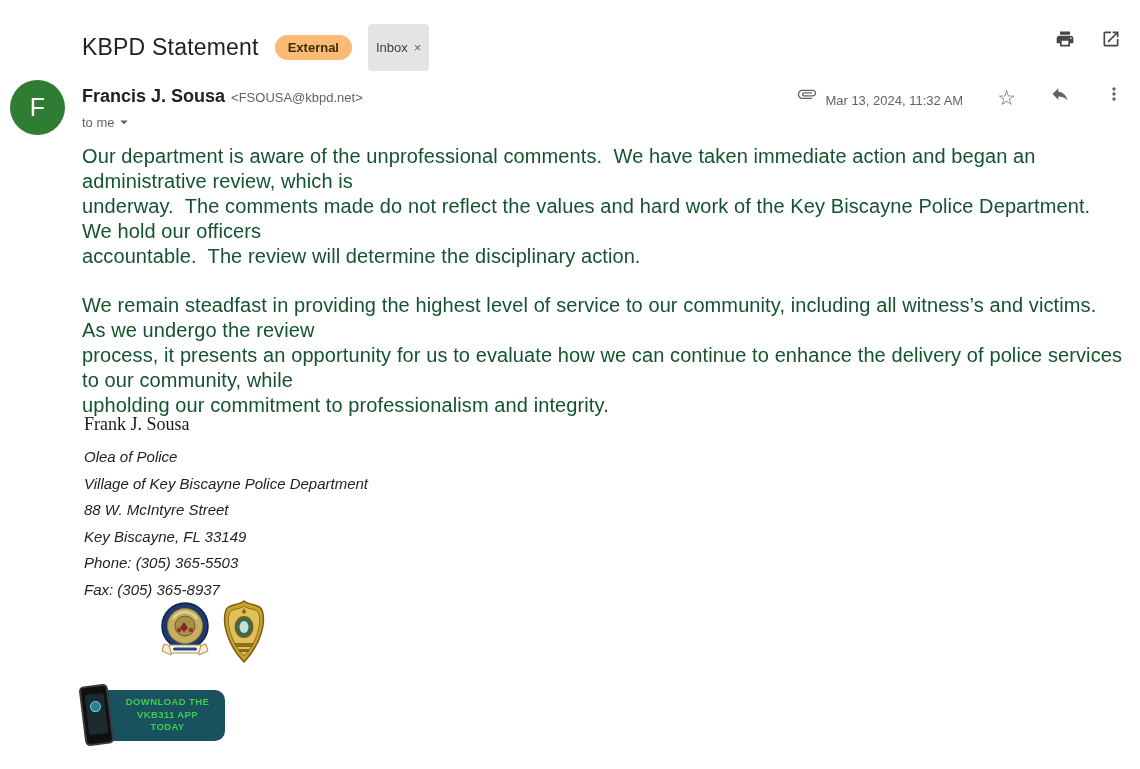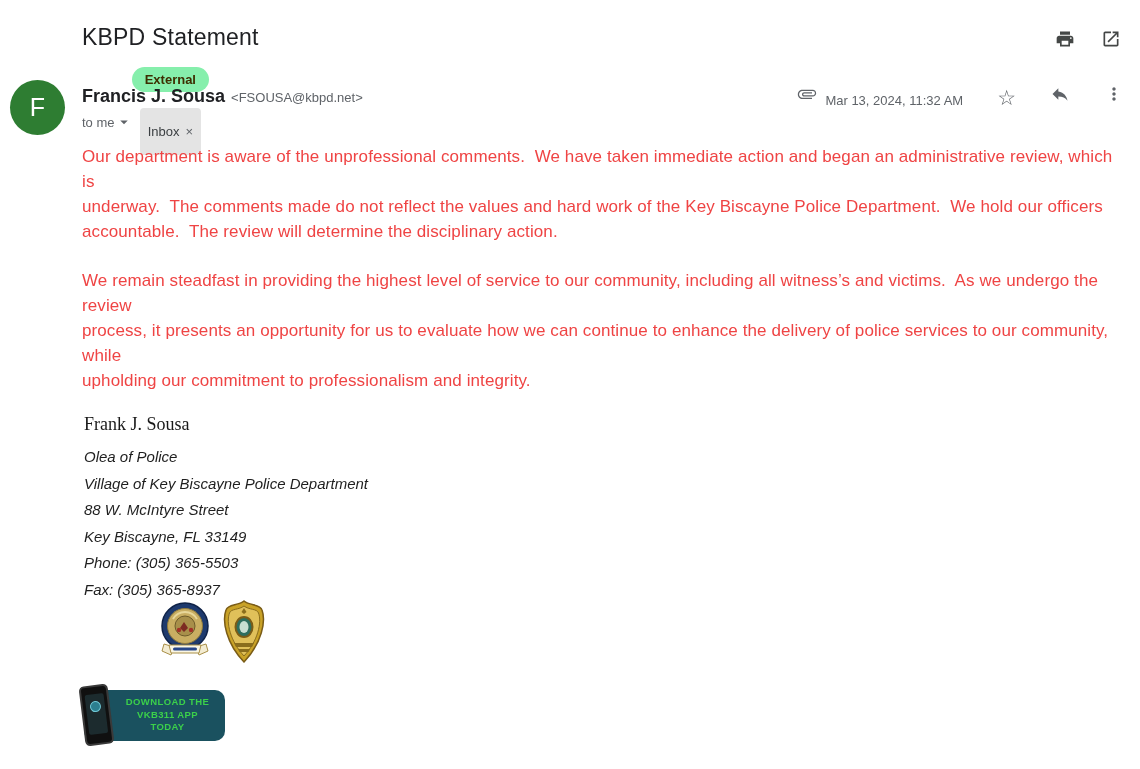--- a/index.html
+++ b/index.html
@@ -1,22 +1,22 @@
 <!DOCTYPE html>
 <html><head>
 <meta charset="utf-8">
 <style>
   * { margin:0; padding:0; box-sizing:border-box; }
   html,body { width:1140px; height:769px; background:#ffffff; overflow:hidden; }
   body { font-family:"Liberation Sans", sans-serif; color:#202124; position:relative; }
 
   
-  .subject-row { position:absolute; top:24px; left:82px; display:flex; align-items:center; gap:16px;flex-direction:column; }
+  .subject-row { position:absolute; top:24px; left:82px; display:flex; align-items:center; gap:16px; }
   .subject { font-size:23px; font-weight:400; color:#202124; letter-spacing:0.2px; }
-  .pill-external { background:#86efac; color:#3d2e00; font-size:13px; font-weight:700;
+  .pill-external { background:#fdba74; color:#3d2e00; font-size:13px; font-weight:700;
                    padding:5px 13px; border-radius:14px; }
   .chip-inbox { background:#E4E4E4; color:#3c4043; font-size:13px; padding:16px 8px;
                 border-radius:4px; display:flex; align-items:center; gap:6px; }
   .chip-inbox .x { color:#5f6368; font-size:13px; cursor:pointer; }
 
   .top-actions { position:absolute; top:30px; right:18px; display:flex; gap:24px; }
   .icon-btn { width:22px; height:22px; display:flex; align-items:center; justify-content:center; cursor:pointer; }
   .icon-btn svg { fill:#444746; }
 
   
@@ -30,21 +30,21 @@
   .sender-line2 { margin-top:6px; display:flex; align-items:center; gap:0; font-size:13px; color:#5f6368; cursor:pointer; }
 
   .meta-row { position:absolute; top:84px; right:16px; display:flex; align-items:flex-end; }
   .meta-row svg { fill:#5f6368; }
   .meta-date { font-size:13px; color:#5f6368; margin-left:8px; }
   .meta-gap { width:34px; }
   .star-glyph { font-size:21px; color:#5f6368; line-height:20px; cursor:pointer; }
 
   
   .mail-body { position:absolute; left:82px; top:144px; width:1044px; }
-  .para { font-size:17px; line-height:25px; color:#ef4444; white-space:pre-wrap; letter-spacing:0.1px; }
+  .para { font-size:20px; line-height:25px; color:#14532d; white-space:pre-wrap; letter-spacing:0.1px; }
   .para + .para { margin-top:24px; }
 
   
   .signature { position:absolute; left:84px; top:414px; }
   .sig-name { font-family:"Liberation Serif", serif; font-size:18px; color:#1a1a1a; margin-bottom:9px; }
   .sig-line { font-size:15px; font-style:italic; color:#1f1f1f; line-height:26.5px; }
 
   
   .badges { position:absolute; left:160px; top:599px; display:flex; gap:10px; align-items:flex-start; }
 

